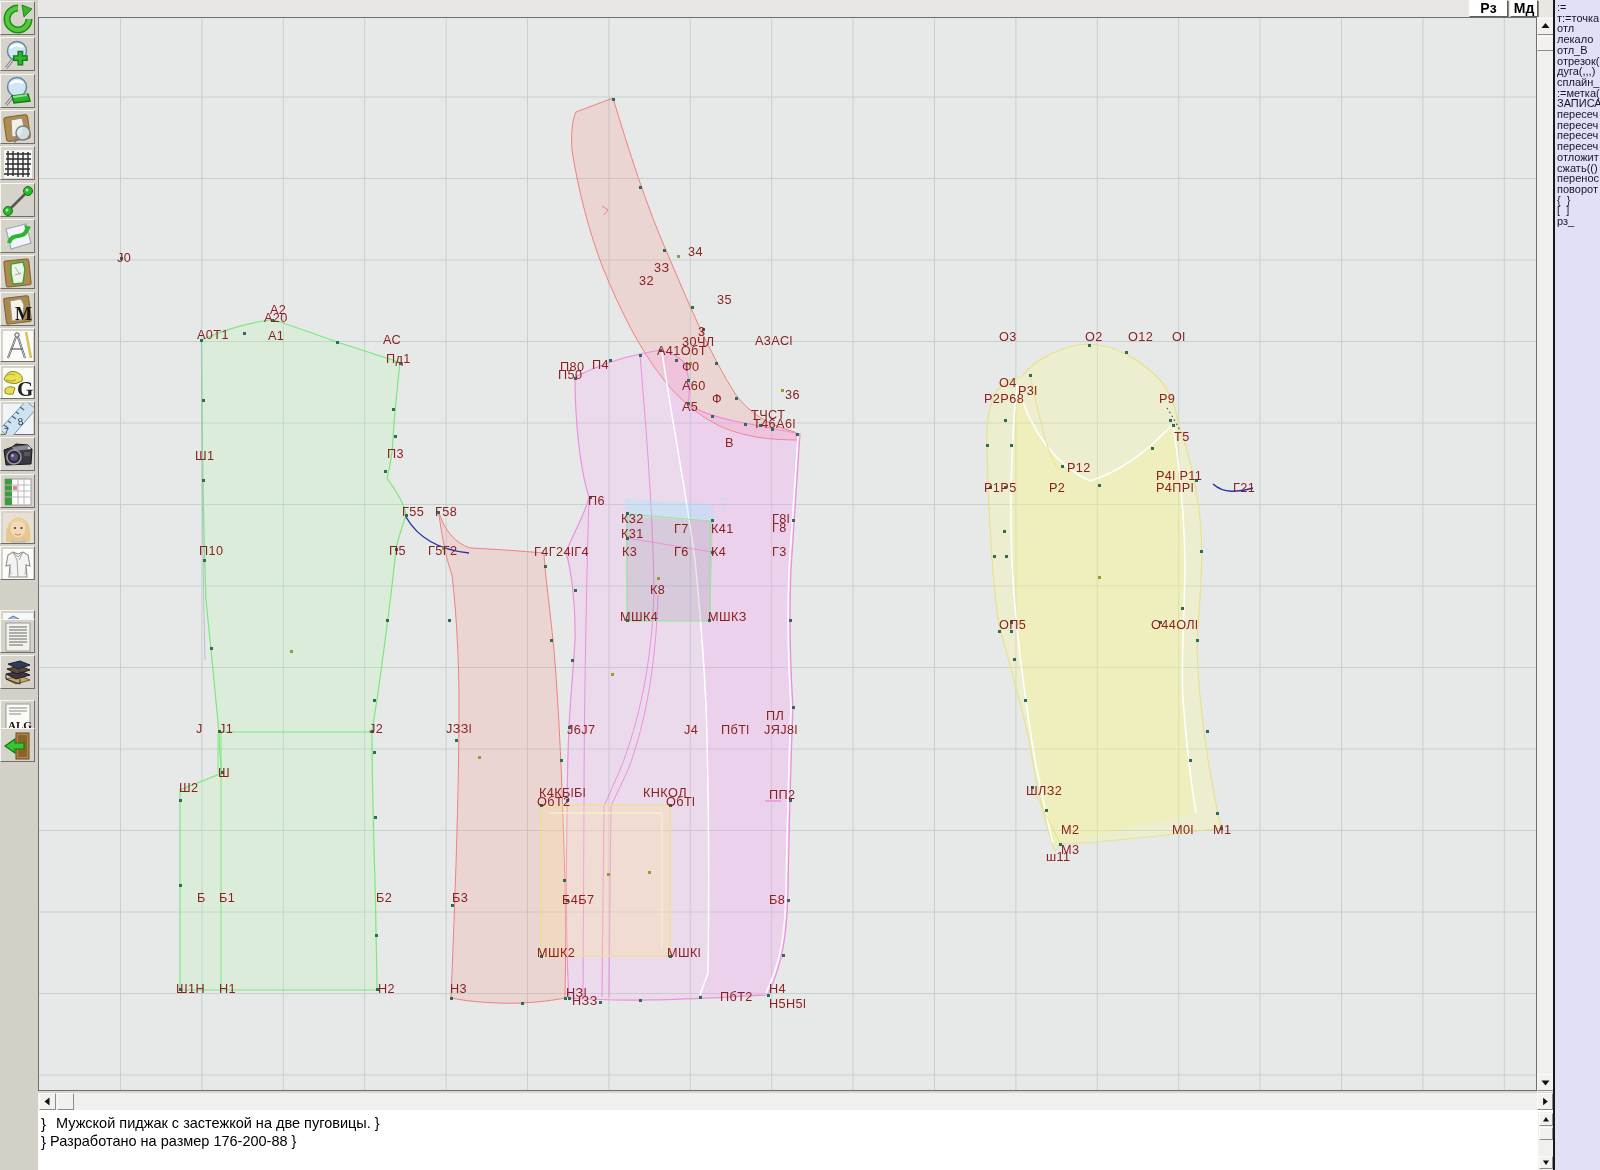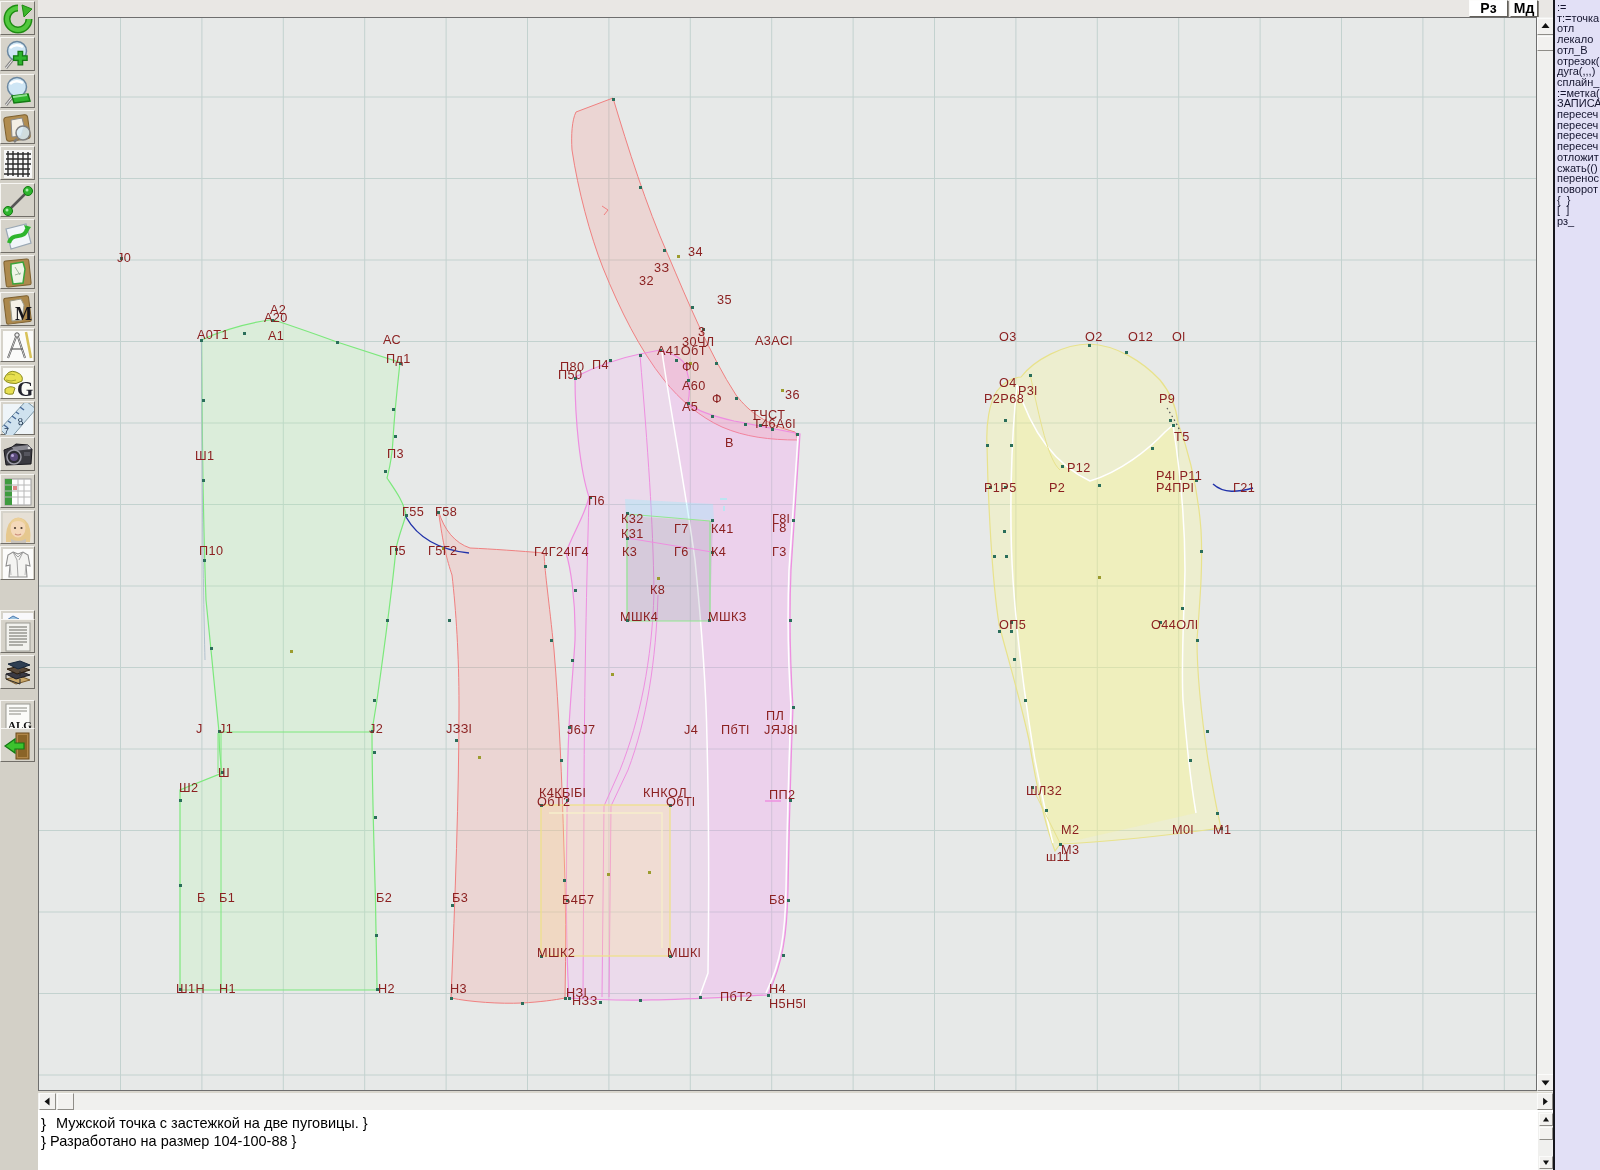--- a/index.html
+++ b/index.html
@@ -432,23 +432,23 @@
 <div class="sbtn" style="left:19px;top:0;width:17px;height:17px;"></div>
 <div class="sbtn" style="left:1499px;top:0;width:16px;height:17px;">
       <svg width="14" height="15" viewBox="0 0 15 15">
         <path d="M10.5 7.5 L5.5 3.5 L5.5 11.5 Z" fill="#111"></path>
       </svg>
     </div>
 </div>
 
 <div id="statusarea">
 <div style="position:absolute;left:3px;top:5px;font-size:15px;">}</div>
-<div style="position:absolute;left:18px;top:5px;">Мужской точка с застежкой на две пуговицы. }</div>
+<div style="position:absolute;left:18px;top:5px;">Мужской пиджак с застежкой на две пуговицы. }</div>
 <div style="position:absolute;left:3px;top:23px;font-size:15px;">}</div>
-<div style="position:absolute;left:12px;top:23px;">Разработано на размер 104-100-88 }</div>
+<div style="position:absolute;left:12px;top:23px;">Разработано на размер 176-200-88 }</div>
 </div>
 
 <div id="ssb">
 <div class="sbtn" style="left:1px;top:1px;width:14px;height:13px;">
       <svg width="12" height="11" viewBox="0 0 12 11">
         <path d="M6 3 L9 7.5 L3 7.5 Z" fill="#111"></path>
       </svg>
     </div>
 <div class="sbtn" style="left:1px;top:15px;width:14px;height:13px;"></div>
 <div class="sbtn" style="left:1px;top:44px;width:14px;height:13px;">

